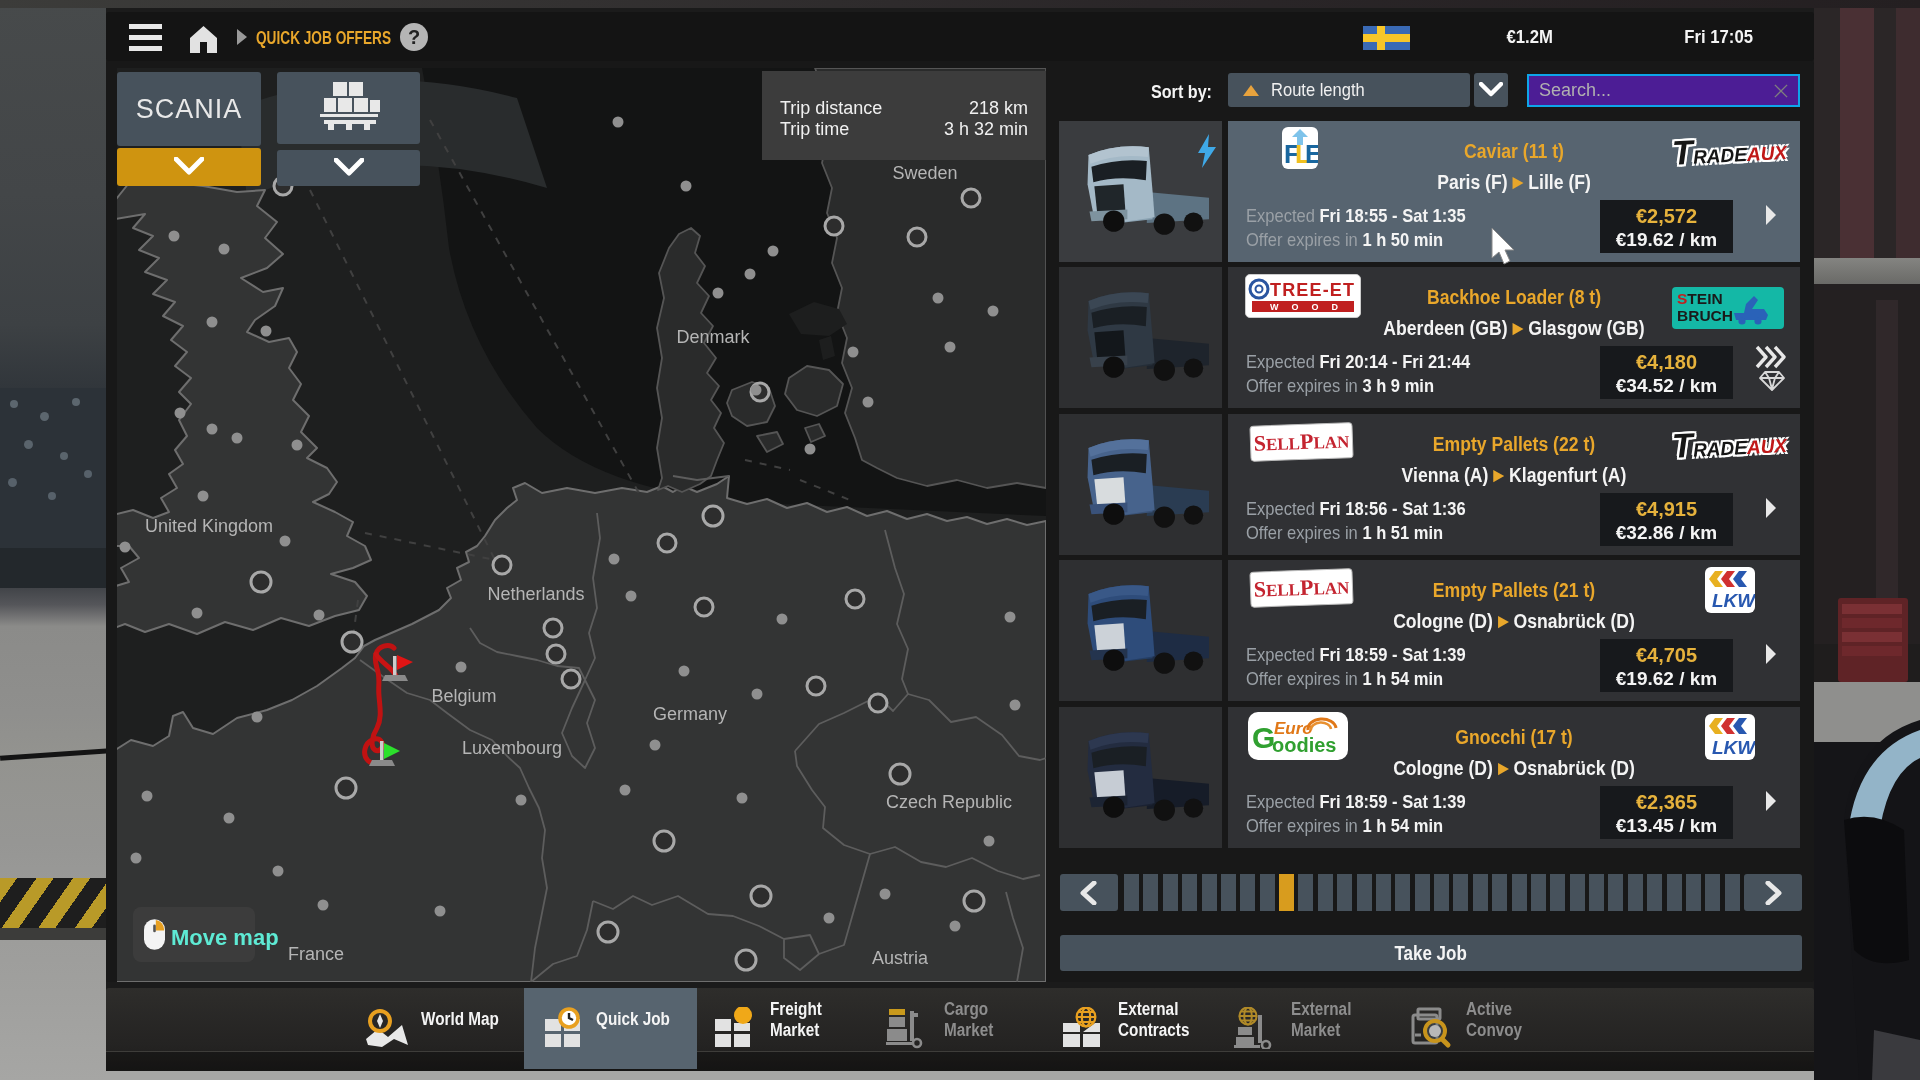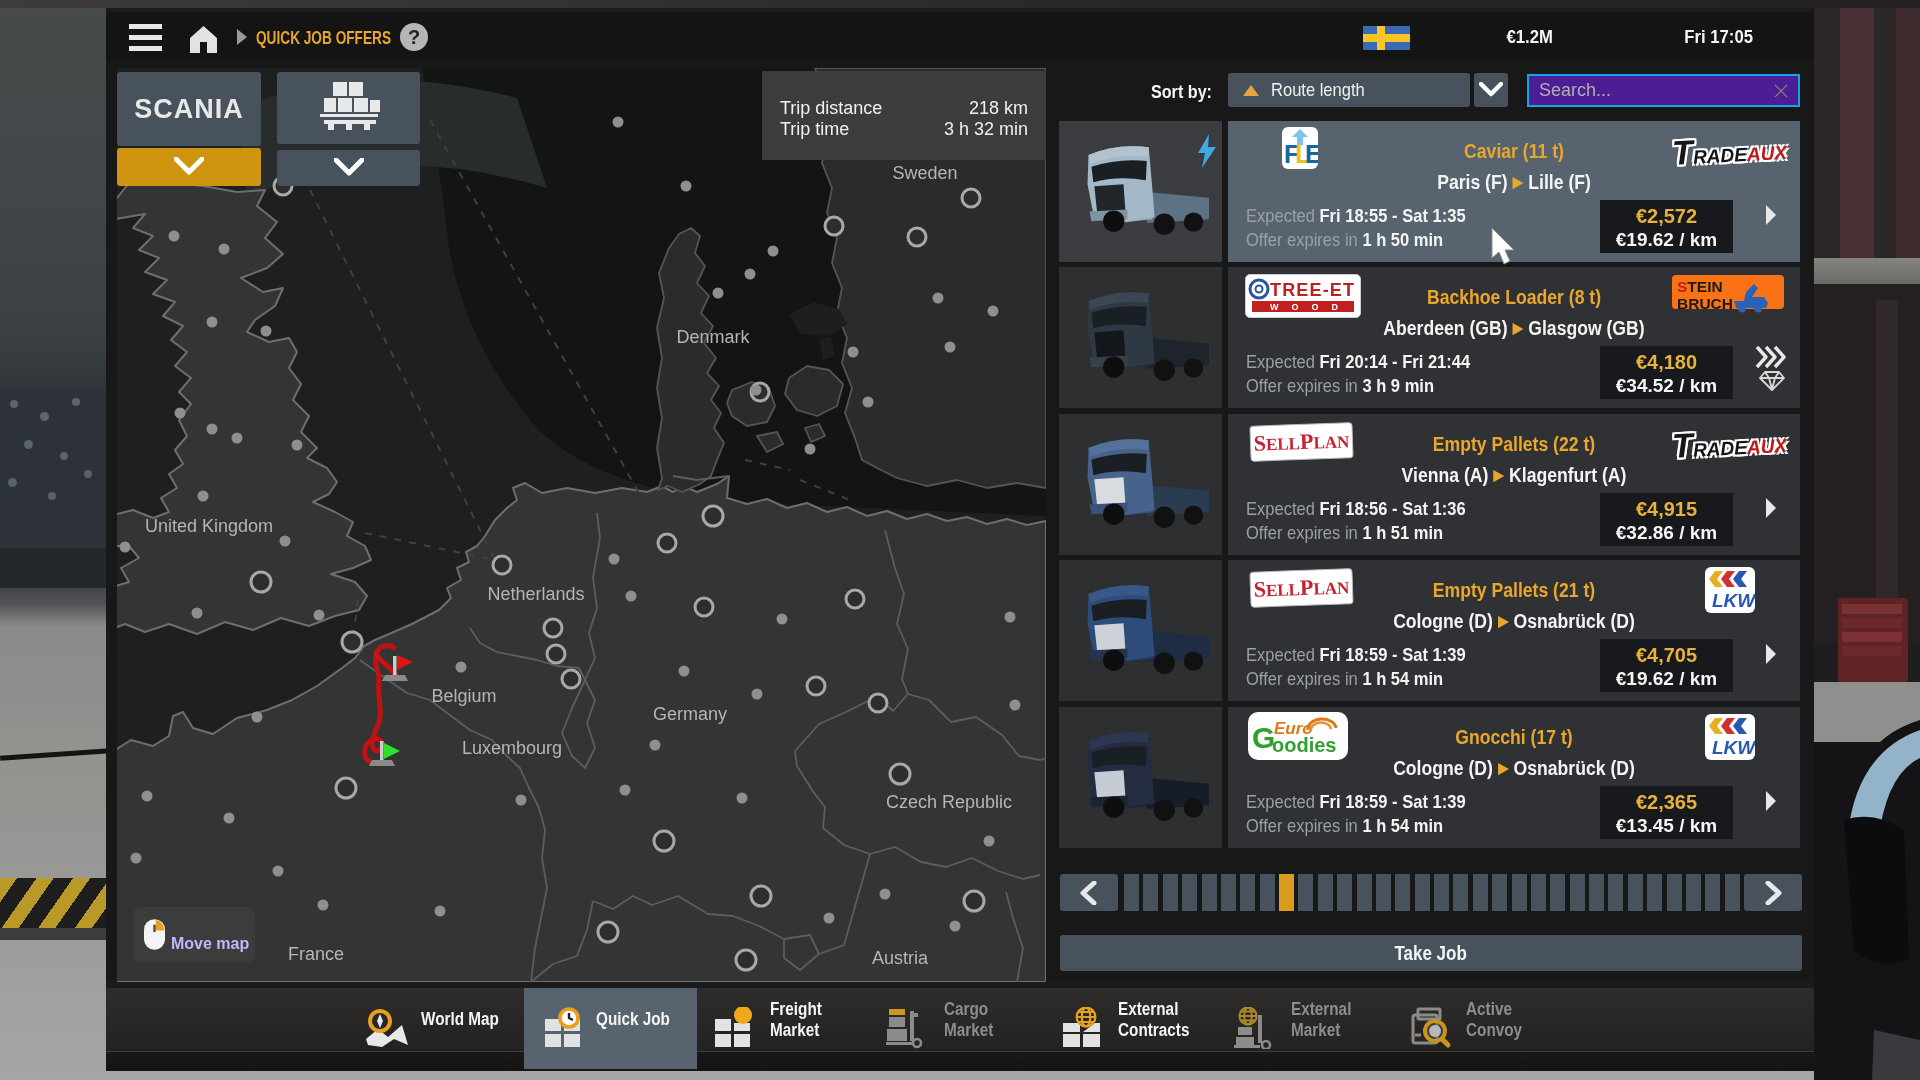--- a/index.html
+++ b/index.html
@@ -265,21 +265,21 @@
     <text x="347" y="634">Belgium</text>
     <text x="395" y="686">Luxembourg</text>
     <text x="573" y="652">Germany</text>
     <text x="832" y="740">Czech Republic</text>
     <text x="199" y="892">France</text>
     <text x="783" y="896">Austria</text>
   </g>
 </svg>
 
 <div class="abs" style="left:0; top:4px; width:144px; height:74px; background:#47525c; border-radius:3px; display:flex; align-items:center; justify-content:center;">
-  <span style="color:#e8e8e8; font-weight:bold; font-size:27px; letter-spacing:1px;">SCANIA</span>
+  <span style="color:#e8e8e8; font-weight:normal; font-size:27px; letter-spacing:1px;">SCANIA</span>
 </div>
 <div class="abs" style="left:160px; top:4px; width:143px; height:72px; background:#47525c; border-radius:3px;">
   <svg class="abs" style="left:39px; top:10px;" width="66" height="52" viewBox="0 0 66 52">
     <g fill="#e8e8e8">
       <rect x="17" y="0" width="14" height="14"></rect>
           <rect x="33" y="0" width="14" height="14"></rect>
       <rect x="8" y="16" width="12" height="14"></rect>
           <rect x="22" y="16" width="14" height="14"></rect>
           <rect x="38" y="16" width="14" height="14"></rect>
           <rect x="54" y="18" width="10" height="12"></rect>
@@ -308,21 +308,21 @@
   <div class="abs" style="left:18px; top:48px; color:#f0f0f0; font-size:18px;">Trip time</div>
   <div class="abs" style="right:18px; top:48px; color:#f0f0f0; font-size:18px;">3 h 32 min</div>
 </div>
 
 <div class="abs" style="left:16px; top:839px; width:122px; height:55px; background:rgba(62,62,62,0.8); border-radius:8px;">
   <svg class="abs" style="left:11px; top:12px;" width="21" height="31" viewBox="0 0 24 35">
     <path d="M12 0 A12 12 0 0 0 0 12 L0 23 A12 12 0 0 0 24 23 L24 12 A12 12 0 0 0 12 0 Z" fill="#f4f4f4"></path>
     <path d="M13.5 1 A11 11 0 0 1 23 12 L23 13 L13.5 13 Z" fill="#e8a020"></path>
     <rect x="10.5" y="6" width="3" height="9" rx="1.5" fill="#555"></rect>
   </svg>
-  <div class="abs" style="left:38px; top:28px; color:#c4b5fd; font-size:16px; font-weight:bold; white-space:nowrap;">Move map</div>
+  <div class="abs" style="left:38px; top:18px; color:#5eead4; font-size:22px; font-weight:bold; white-space:nowrap;">Move map</div>
 </div>
 </div>
 
 <div class="abs" style="left:1100px; top:81px; width:112px; text-align:right; color:#f4f4f4; font-size:19px; font-weight:bold; transform:scaleX(0.85); transform-origin:right;">Sort by:</div>
 <div class="abs btn" style="left:1228px; top:73px; width:242px; height:34px;text-decoration:underline;">
   <div class="abs" style="left:15px; top:12px; width:0; height:0; border-bottom:11px solid #e8a33d; border-left:8px solid transparent; border-right:8px solid transparent;"></div>
   <div class="abs" style="left:43px; top:6px; color:#f0f0f0; font-size:19px; transform:scaleX(0.87); transform-origin:left;">Route length</div>
 </div>
 <div class="abs btn" style="left:1474px; top:73px; width:34px; height:34px;">
   <svg class="abs" style="left:5px; top:9px;" width="24" height="16" viewBox="0 0 24 16">
@@ -410,21 +410,21 @@
     <div class="pricebox">
         <div class="p1">€4,180</div>
         <div class="p2">€34.52 / km</div>
       </div>
     <svg class="abs" style="left:527px; top:78px;" width="34" height="24" viewBox="0 0 34 24">
       <path d="M2 2 L11 12 L2 22 M11 2 L20 12 L11 22 M20 2 L29 12 L20 22" fill="none" stroke="#e8e8e8" stroke-width="3.4" stroke-linejoin="round"></path>
     </svg>
     <svg class="abs" style="left:531px; top:104px;" width="26" height="20" viewBox="0 0 26 20">
       <path d="M6 1 L20 1 L25 7 L13 19 L1 7 Z M1 7 L25 7 M6 1 L10 7 L13 18 M20 1 L16 7 L13 18" fill="none" stroke="#d8d8d8" stroke-width="1.8" stroke-linejoin="round"></path>
     </svg>
-    <div class="abs" style="left:444px; top:8px; width:112px; height:34px; background:#f97316; border-radius:4px;">
+    <div class="abs" style="left:444px; top:20px; width:112px; height:42px; background:#14b8a6; border-radius:4px;">
       <svg width="112" height="42" viewBox="0 0 112 42">
         <text x="5" y="17" font-size="15.5" font-weight="bold" fill="#1a1a1a" font-family="Liberation Sans"><tspan fill="#c02020">S</tspan>TEIN</text>
         <text x="5" y="34" font-size="15.5" font-weight="bold" fill="#1a1a1a" font-family="Liberation Sans">BRUCH</text>
         <path d="M62 26 L72 26 L74 17 L82 9 L86 13 L80 22 L92 22 L96 28 L94 33 L64 33 Z" fill="#2a62b8"></path>
         <circle cx="70" cy="34" r="3.6" fill="#2a62b8"></circle>
         <circle cx="86" cy="34" r="3.6" fill="#2a62b8"></circle>
       </svg>
     </div>
   </div>
 </div>

